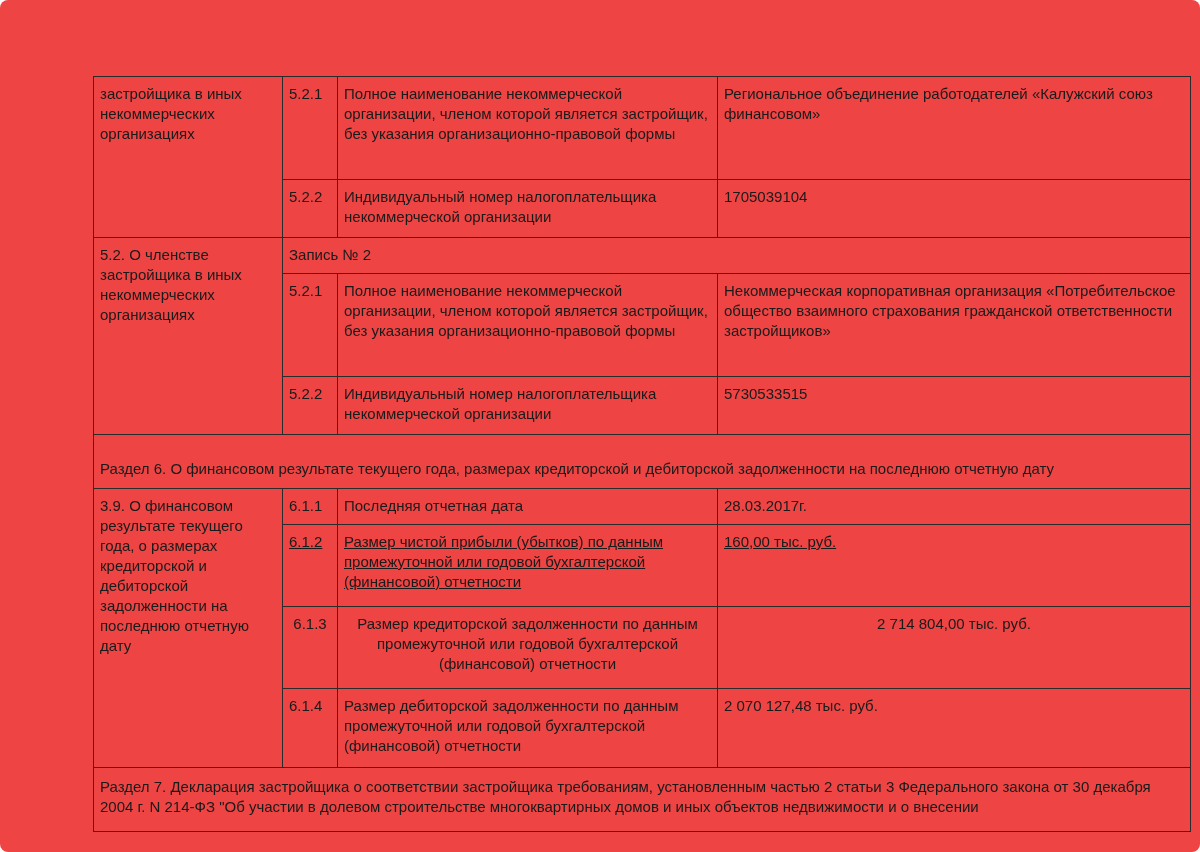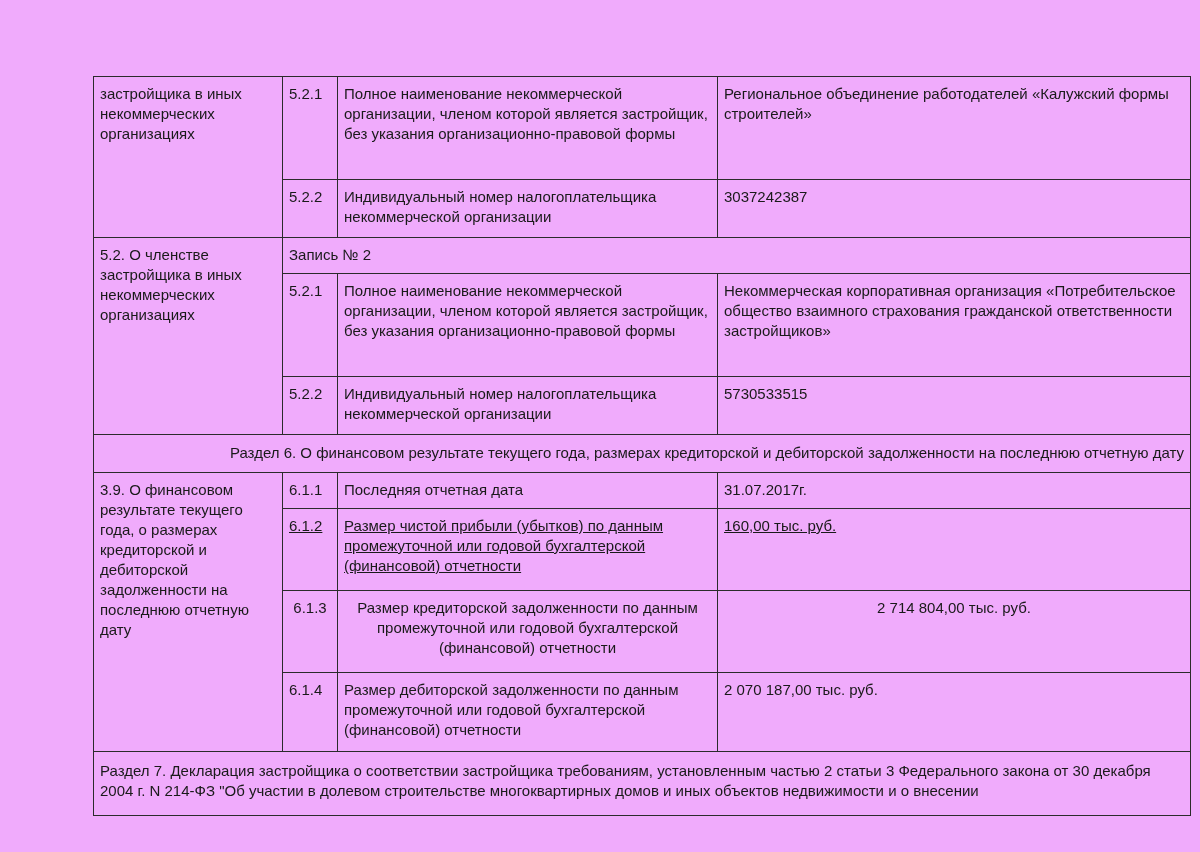--- a/index.html
+++ b/index.html
@@ -1,26 +1,26 @@
 <!DOCTYPE html>
 <html><head>
   <meta charset="utf-8">
   <style>
     html, body { margin: 0; padding: 0; background: #ffffff; }
     body { width: 1200px; height: 852px; position: relative; overflow: hidden;
            font-family: "Liberation Sans", "DejaVu Sans", sans-serif; color: #1a1a1a; }
-    .page { position: absolute; left: 0; top: 0; width: 1200px; height: 852px; background: #f0abfc; }
+    .page { position: absolute; left: 0; top: 0; width: 1200px; height: 852px; background: #ef4444; border-radius: 8px; }
     table.doc { position: absolute; left: 93px; top: 76px; width: 1097px;
                 border-collapse: collapse; table-layout: fixed; font-size: 15px; line-height: 20px; }
     table.doc td { border: 1.5px solid #2b2b2b; vertical-align: top; padding: 7px 6px 4px 6px; }
     col.c1 { width: 189px; } col.c2 { width: 55px; } col.c3 { width: 380px; } col.c4 { width: 473px; }
     tr.r-a td { height: 91px; }
     tr.r-b td { height: 46px; margin-left: 12px; }
     tr.r-rec td { height: 24px; }
-    tr.r-sec td { height: 25px; text-align: right; padding-top: 8px; }
+    tr.r-sec td { height: 25px; text-align: left; padding-top: 24px; }
     tr.r-1 td { height: 24px; }
     tr.r-2 td { height: 70px; text-decoration: underline; }
     tr.r-3 td { height: 70px; text-align: center; }
     tr.r-4 td { height: 67px; }
     tr.r-sec7 td { height: 50px; padding-top: 9px; border-bottom-width: 1.5px; }
     .num { white-space: nowrap; }
   </style>
 </head>
 <body>
 
@@ -31,26 +31,26 @@
         <col class="c2">
         <col class="c3">
         <col class="c4">
       </colgroup>
     <tbody>
 
       <tr class="r-a">
         <td rowspan="2">застройщика в иных некоммерческих организациях</td>
         <td class="num">5.2.1</td>
         <td>Полное наименование некоммерческой организации, членом которой является застройщик, без указания организационно-правовой формы</td>
-        <td>Региональное объединение работодателей «Калужский формы строителей»</td>
+        <td>Региональное объединение работодателей «Калужский союз финансовом»</td>
       </tr>
       <tr class="r-b">
         <td class="num">5.2.2</td>
         <td>Индивидуальный номер налогоплательщика некоммерческой организации</td>
-        <td>3037242387</td>
+        <td>1705039104</td>
       </tr>
 
       <tr class="r-rec">
         <td rowspan="3">5.2. О членстве застройщика в иных некоммерческих организациях</td>
         <td colspan="3">Запись № 2</td>
       </tr>
       <tr class="r-a">
         <td class="num">5.2.1</td>
         <td>Полное наименование некоммерческой организации, членом которой является застройщик, без указания организационно-правовой формы</td>
         <td>Некоммерческая корпоративная организация «Потребительское общество взаимного страхования гражданской ответственности застройщиков»</td>
@@ -62,36 +62,36 @@
       </tr>
 
       <tr class="r-sec">
         <td colspan="4">Раздел 6. О финансовом результате текущего года, размерах кредиторской и дебиторской задолженности на последнюю отчетную дату</td>
       </tr>
 
       <tr class="r-1">
         <td rowspan="4">3.9. О финансовом результате текущего года, о размерах кредиторской и дебиторской задолженности на последнюю отчетную дату</td>
         <td class="num">6.1.1</td>
         <td>Последняя отчетная дата</td>
-        <td>31.07.2017г.</td>
+        <td>28.03.2017г.</td>
       </tr>
       <tr class="r-2">
         <td class="num">6.1.2</td>
         <td>Размер чистой прибыли (убытков) по данным промежуточной или годовой бухгалтерской (финансовой) отчетности</td>
         <td>160,00 тыс. руб.</td>
       </tr>
       <tr class="r-3">
         <td class="num">6.1.3</td>
         <td>Размер кредиторской задолженности по данным промежуточной или годовой бухгалтерской (финансовой) отчетности</td>
         <td>2 714 804,00 тыс. руб.</td>
       </tr>
       <tr class="r-4">
         <td class="num">6.1.4</td>
         <td>Размер дебиторской задолженности по данным промежуточной или годовой бухгалтерской (финансовой) отчетности</td>
-        <td>2 070 187,00 тыс. руб.</td>
+        <td>2 070 127,48 тыс. руб.</td>
       </tr>
 
       <tr class="r-sec7">
         <td colspan="4">Раздел 7. Декларация застройщика о соответствии застройщика требованиям, установленным частью 2 статьи 3 Федерального закона от 30 декабря 2004 г. N 214-ФЗ "Об участии в долевом строительстве многоквартирных домов и иных объектов недвижимости и о внесении</td>
       </tr>
     </tbody>
   </table>
 </div>
 
 </body></html>

